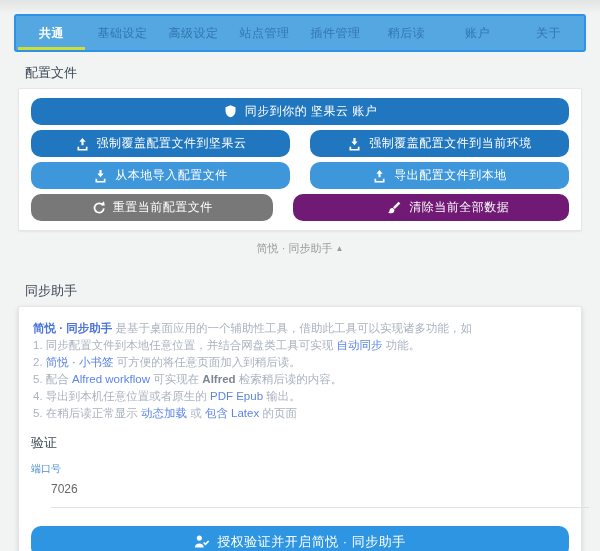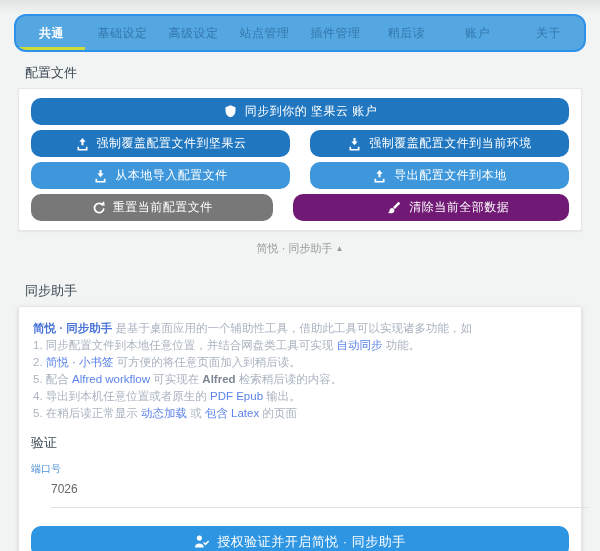--- a/index.html
+++ b/index.html
@@ -6,21 +6,21 @@
   html,body { width:600px; height:551px; overflow:hidden; }
   body {
     font-family:"Liberation Sans","DejaVu Sans",sans-serif;
     background:linear-gradient(180deg,#e2e3e3 0%,#f2f3f3 14px,#f2f3f3 100%);
   }
   .page { padding-top:14px; }
 
   
   .tabbar {
     margin:0 14px; height:38px; display:flex;
-    background:#55a7e1; border:2px solid #2e93e8; border-radius:12px;
+    background:#55a7e1; border:2px solid #2e93e8; border-radius:3px;
     overflow:hidden;
   }
   .tab {
     flex:1; position:relative; display:flex; align-items:center; justify-content:center;
     font-size:12px; color:rgba(16,72,120,0.52); cursor:pointer; letter-spacing:.5px;
   }
   .tab.active { color:#ffffff; font-weight:bold; }
   .tab.active::after {
     content:""; position:absolute; left:2px; right:2px; bottom:0; height:3px; background:#cddc39;
   }

